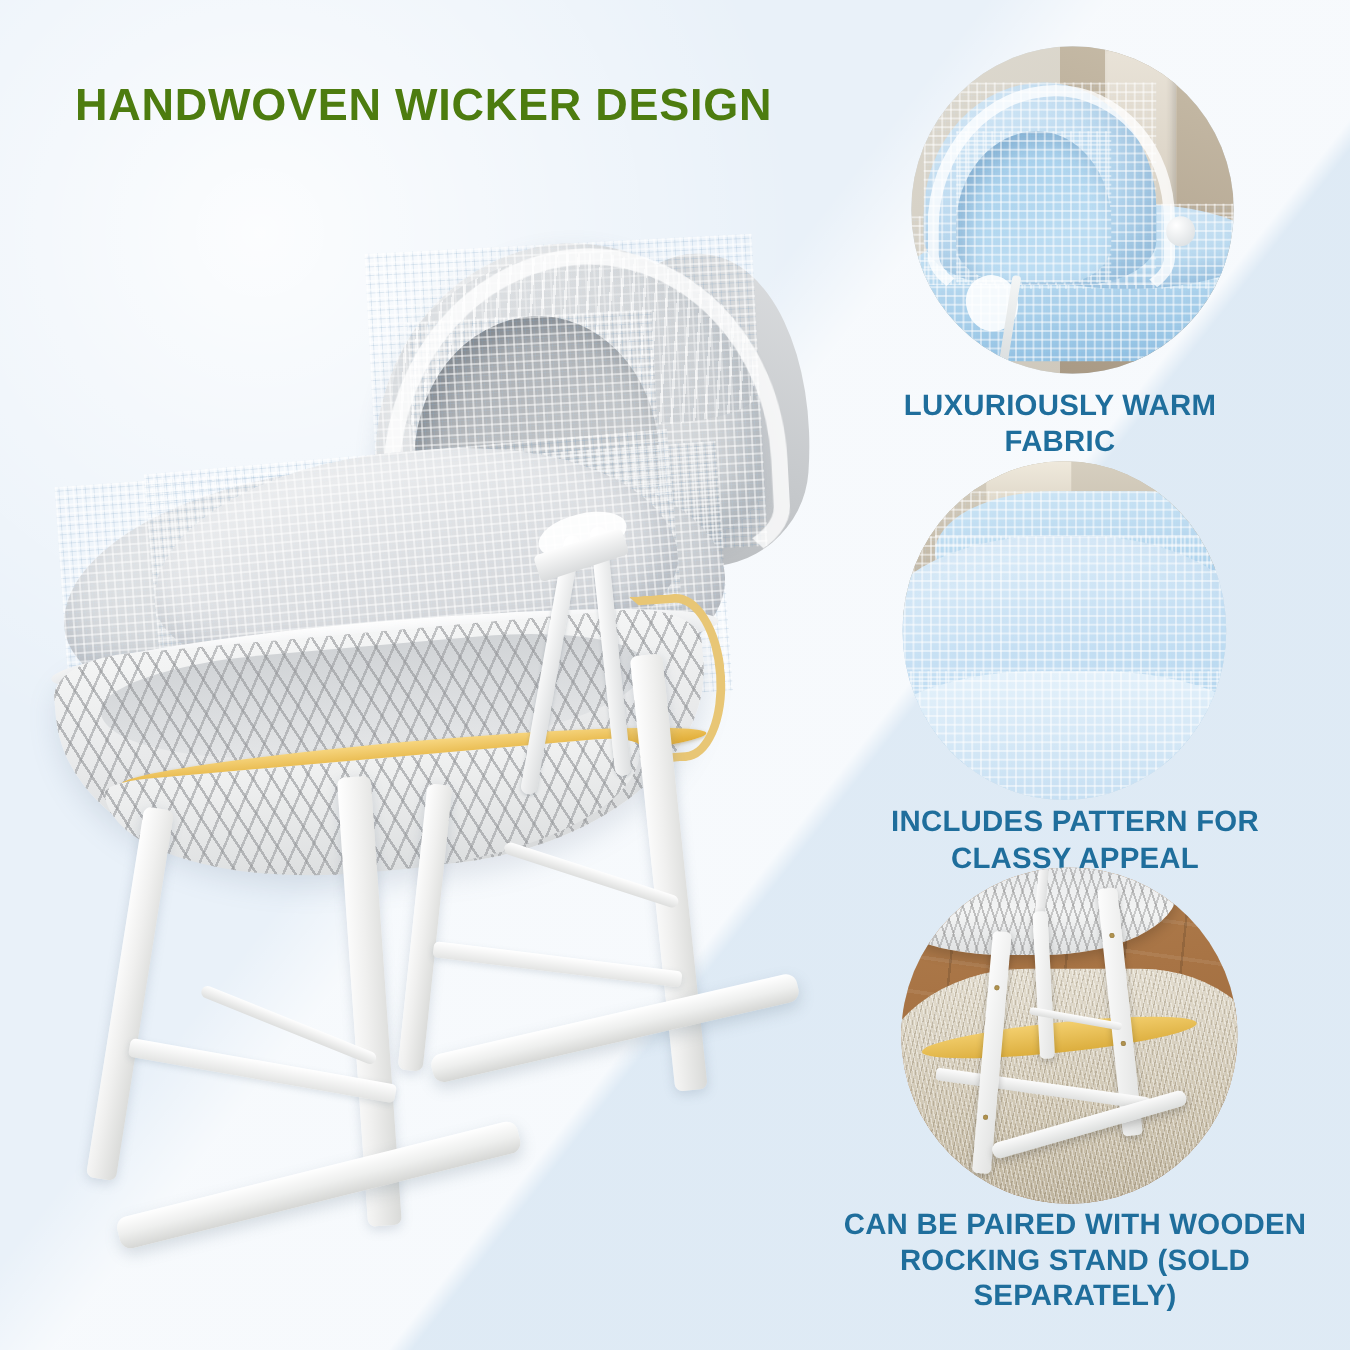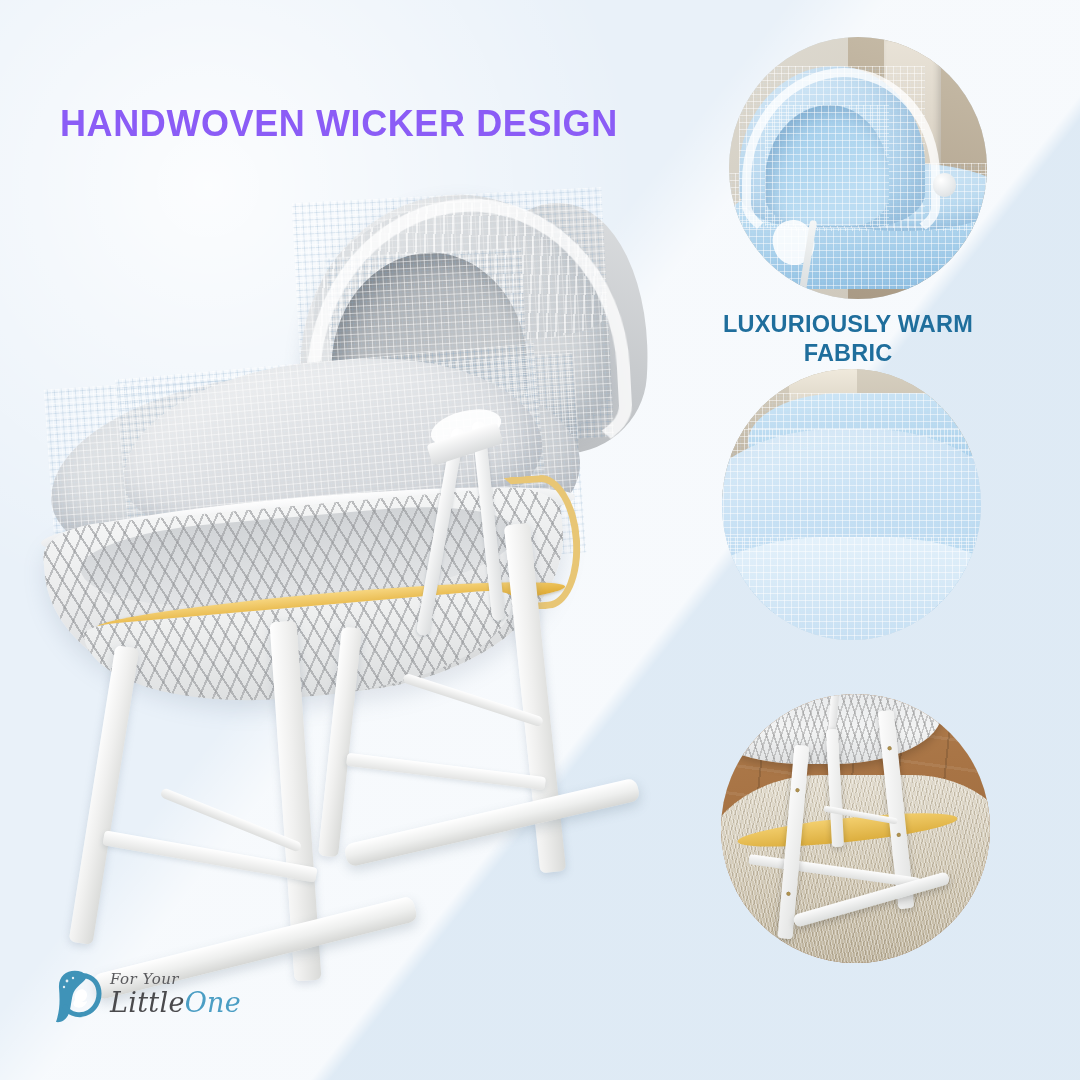--- a/index.html
+++ b/index.html
@@ -42,24 +42,23 @@
 
   
   .headline {
     position: absolute;
     left: 60px;
     top: 64px;
     width: 620px;
     font-size: 36px;
     font-weight: bold;
     letter-spacing: 0.6px;
-    color: #8b5cf6;
+    color: #4d7c0f;
     line-height: 1.1;
     text-transform: uppercase;
-    margin-top: 40px;
   }
 
   
   .caption {
     position: absolute;
     text-align: center;
     font-size: 23.5px;
     font-weight: bold;
     color: #1f6e9c;
     line-height: 1.22;
@@ -505,20 +504,21 @@
           <div class="waffle"></div>
         </div>
       <div class="i2-pillow">
           <div class="waffle"></div>
         </div>
       <div class="i2-sheet">
           <div class="waffle"></div>
         </div>
     </div>
   </div>
+  <div class="caption" id="caption-2">INCLUDES PATTERN FOR CLASSY APPEAL</div>
 
   <div class="inset" id="inset-3">
     <div class="inset-scene">
       <div class="i3-floor"></div>
       <div class="i3-planks"></div>
       <div class="i3-rug"></div>
       <div class="i3-rug-fuzz"></div>
       <div class="i3-basket">
           <div class="i3-wicker"></div>
         </div>
@@ -531,32 +531,16 @@
       <div class="i3-leg l2"></div>
       <div class="i3-rod"></div>
       <div class="i3-rail"></div>
       <div class="i3-leg l1">
           <span class="screw" style="left:35%;top:22%"></span>
           <span class="screw" style="left:35%;top:76%"></span>
         </div>
       <div class="i3-rocker"></div>
     </div>
   </div>
-
-  <div id="logo">
-    <svg width="56" height="62" viewBox="0 0 56 62">
-      <path d="M30 6C18 2 6 8 7 22c1 12 1 22 -3 34c6 1 11 -3 13 -9c3 -9 2 -17 6 -23c4 -6 10 -8 12 -14z" fill="#3f93b8"></path>
-      <path d="M26 10c8 -2 17 2 20 11c3 10 -1 20 -9 25c-8 5 -19 3 -24 -5" fill="none" stroke="#3f93b8" stroke-width="5" stroke-linecap="round"></path>
-      <path d="M27 24c4 -2 8 1 8 5c0 5 -5 8 -9 7c-3 -1 -4 -4 -3 -7c1 -3 2 -4 4 -5z" fill="#ffffff"></path>
-      <path d="M24 33c3 3 8 4 11 2c-1 5 -6 8 -11 6c-3 -1 -4 -5 0 -8z" fill="#ffffff"></path>
-      <circle cx="15" cy="15" r="1.4" fill="#ffffff" opacity=".85"></circle>
-      <circle cx="21" cy="12" r="1.2" fill="#ffffff" opacity=".85"></circle>
-      <circle cx="12" cy="21" r="1.2" fill="#ffffff" opacity=".85"></circle>
-    </svg>
-    <div class="logo-text">
-      <div class="logo-line1">For Your</div>
-      <div class="logo-line2">
-        <span class="logo-little">Little</span><span class="logo-one">One</span>
-      </div>
-    </div>
-  </div>
+  <div class="caption" id="caption-3">CAN BE PAIRED WITH WOODEN ROCKING STAND (SOLD SEPARATELY)</div>
+
 
 </div>
 
 </body></html>

